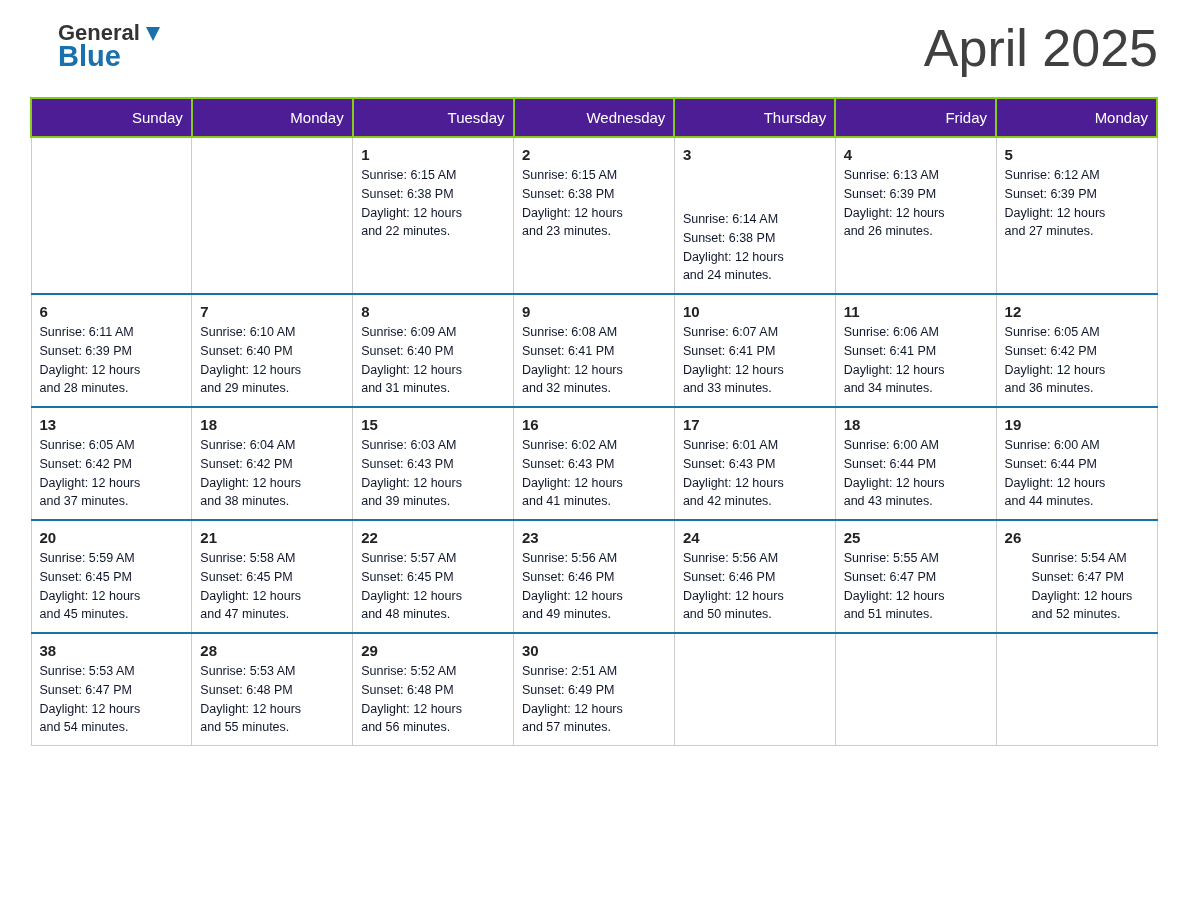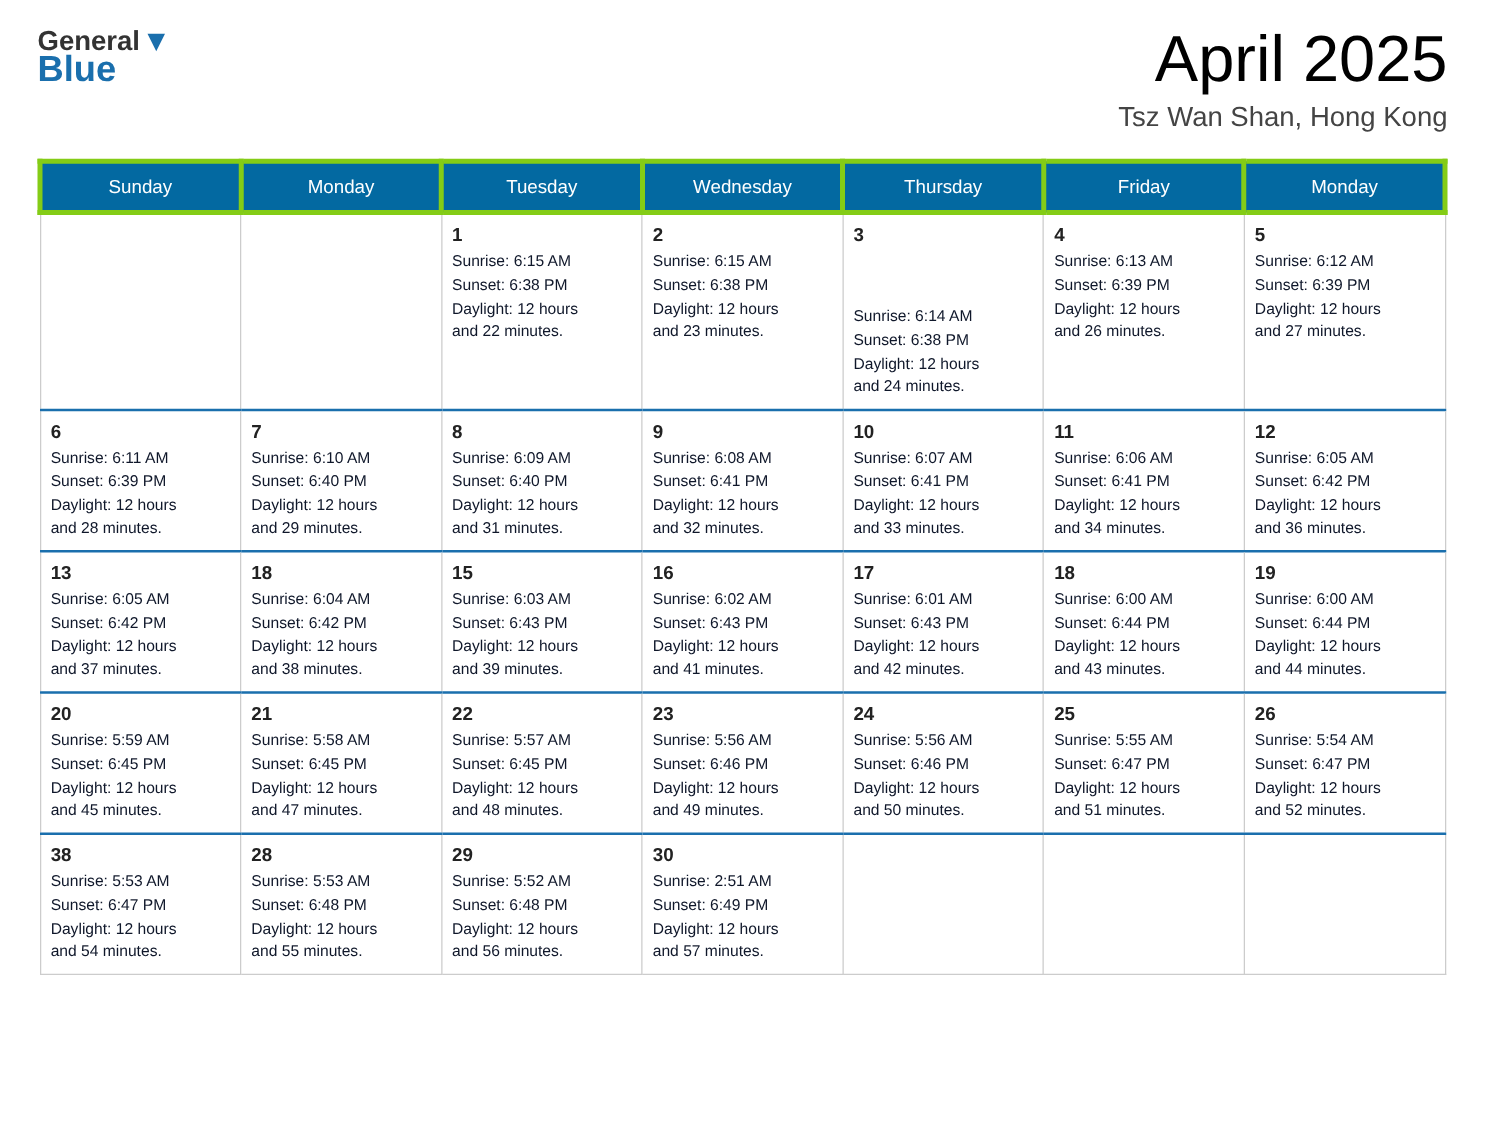--- a/index.html
+++ b/index.html
@@ -13,58 +13,59 @@
     .header {
       display: flex;
       justify-content: space-between;
       align-items: flex-start;
       margin-bottom: 20px;
     }
     .logo {
       display: flex;
       align-items: center;
       gap: 4px;
+      margin-left: 28px;
     }
     .logo-text-general {
       font-size: 22px;
       font-weight: bold;
       color: #333;
     }
     .logo-text-blue {
       font-size: 29px;
       font-weight: bold;
       color: #1a6fad;
     }
     .title-block {
       text-align: right;
     }
     .month-year {
       font-size: 52px;
       font-weight: normal;
-      color: #000000;
+      color: #404040;
       line-height: 1.1;
     }
     .location {
       font-size: 22px;
       color: #444;
       margin-top: 4px;
     }
     table {
       width: 100%;
       border-collapse: collapse;
       table-layout: fixed;
     }
     thead tr th {
-      background-color: #0369a1;
+      background-color: #4c1d95;
       color: #fff;
       padding: 10px 8px;
       font-size: 15px;
       font-weight: normal;
-      text-align: center;
-      border: 4px solid #84cc16;
+      text-align: right;
+      border: 2px solid #84cc16;
     }
     tbody tr td {
       vertical-align: top;
       padding: 8px;
       border: 1px solid #ccc;
       border-top: 2px solid #1a6fad;
       font-size: 12.5px;
       color: #333;
       height: 110px;
     }
@@ -94,21 +95,20 @@
         <span class="logo-text-general">General</span>
         <svg width="22" height="22" viewBox="0 0 22 22" style="margin-left:2px;margin-top:2px;">
           <polygon points="4,4 18,4 11,18" fill="#1a6fad"></polygon>
         </svg>
       </div>
       <span class="logo-text-blue" style="margin-top:-6px;">Blue</span>
     </div>
   </div>
   <div class="title-block">
     <div class="month-year">April 2025</div>
-    <div class="location">Tsz Wan Shan, Hong Kong</div>
   </div>
 </div>
 
 <table>
   <thead>
     <tr>
     <th>Sunday</th>
         <th>Monday</th>
         <th>Tuesday</th>
         <th>Wednesday</th>
@@ -297,21 +297,21 @@
         </td>
         <td>
           <span class="day-number">25</span>
           <div class="day-info" style="white-space: pre-line;">Sunrise: 5:55 AM
 Sunset: 6:47 PM
 Daylight: 12 hours
 and 51 minutes.</div>
         </td>
         <td>
           <span class="day-number">26</span>
-          <div class="day-info" style="white-space: pre-line;">Sunrise: 5:54 AM
+          <div class="day-info" style="white-space: pre-line; margin-left: 27px;">Sunrise: 5:54 AM
 Sunset: 6:47 PM
 Daylight: 12 hours
 and 52 minutes.</div>
         </td>
       </tr>
       <tr>
         <td>
           <span class="day-number">38</span>
           <div class="day-info" style="white-space: pre-line;">Sunrise: 5:53 AM
 Sunset: 6:47 PM

